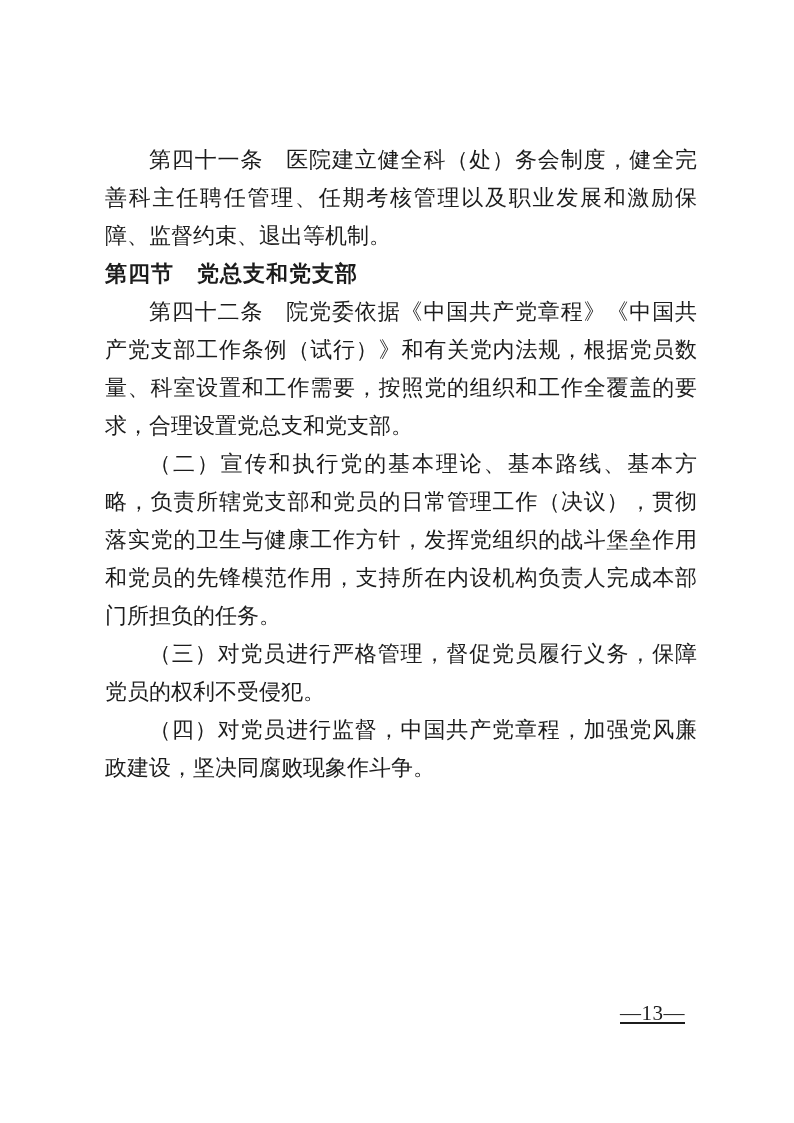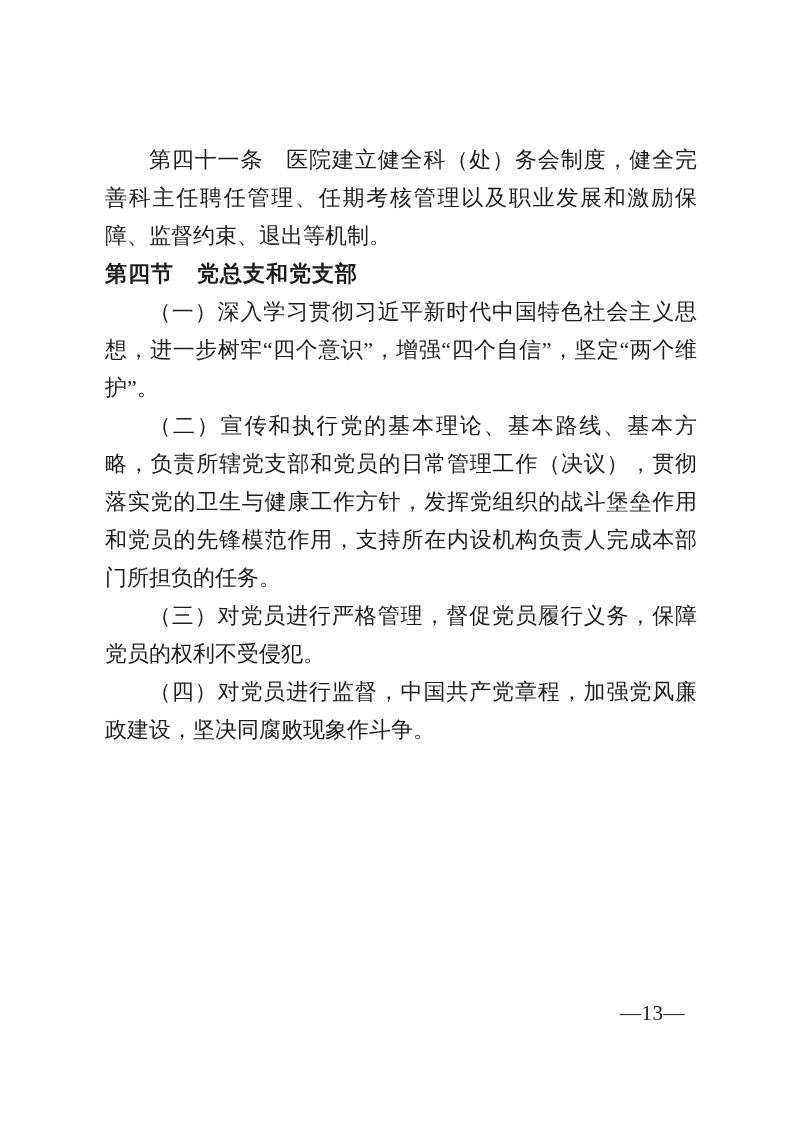--- a/index.html
+++ b/index.html
@@ -49,29 +49,30 @@
   }
   .page-number {
     position: absolute;
     top: 1001px;
     right: 109px;
     color: #1c1c1c;
     font-size: 21px;
     line-height: 24px;
     letter-spacing: 0.5px;
     text-align: right;
+    text-decoration: underline;
   }
 </style>
 </head>
 <body>
 
 <div class="page">
   <div class="content">
     <p class="para">第四十一条　医院建立健全科（处）务会制度，健全完善科主任聘任管理、任期考核管理以及职业发展和激励保障、监督约束、退出等机制。</p>
     <p class="section-heading">第四节　党总支和党支部</p>
-    <p class="para">（一）深入学习贯彻习近平新时代中国特色社会主义思想，进一步树牢“四个意识”，增强“四个自信”，坚定“两个维护”。</p>
+    <p class="para">第四十二条　院党委依据《中国共产党章程》《中国共产党支部工作条例（试行）》和有关党内法规，根据党员数量、科室设置和工作需要，按照党的组织和工作全覆盖的要求，合理设置党总支和党支部。</p>
     <p class="para">（二）宣传和执行党的基本理论、基本路线、基本方略，负责所辖党支部和党员的日常管理工作（决议），贯彻落实党的卫生与健康工作方针，发挥党组织的战斗堡垒作用和党员的先锋模范作用，支持所在内设机构负责人完成本部门所担负的任务。</p>
     <p class="para">（三）对党员进行严格管理，督促党员履行义务，保障党员的权利不受侵犯。</p>
     <p class="para">（四）对党员进行监督，中国共产党章程，加强党风廉政建设，坚决同腐败现象作斗争。</p>
   </div>
 
   <div class="page-number">—13—</div>
 </div>
 
 </body></html>

